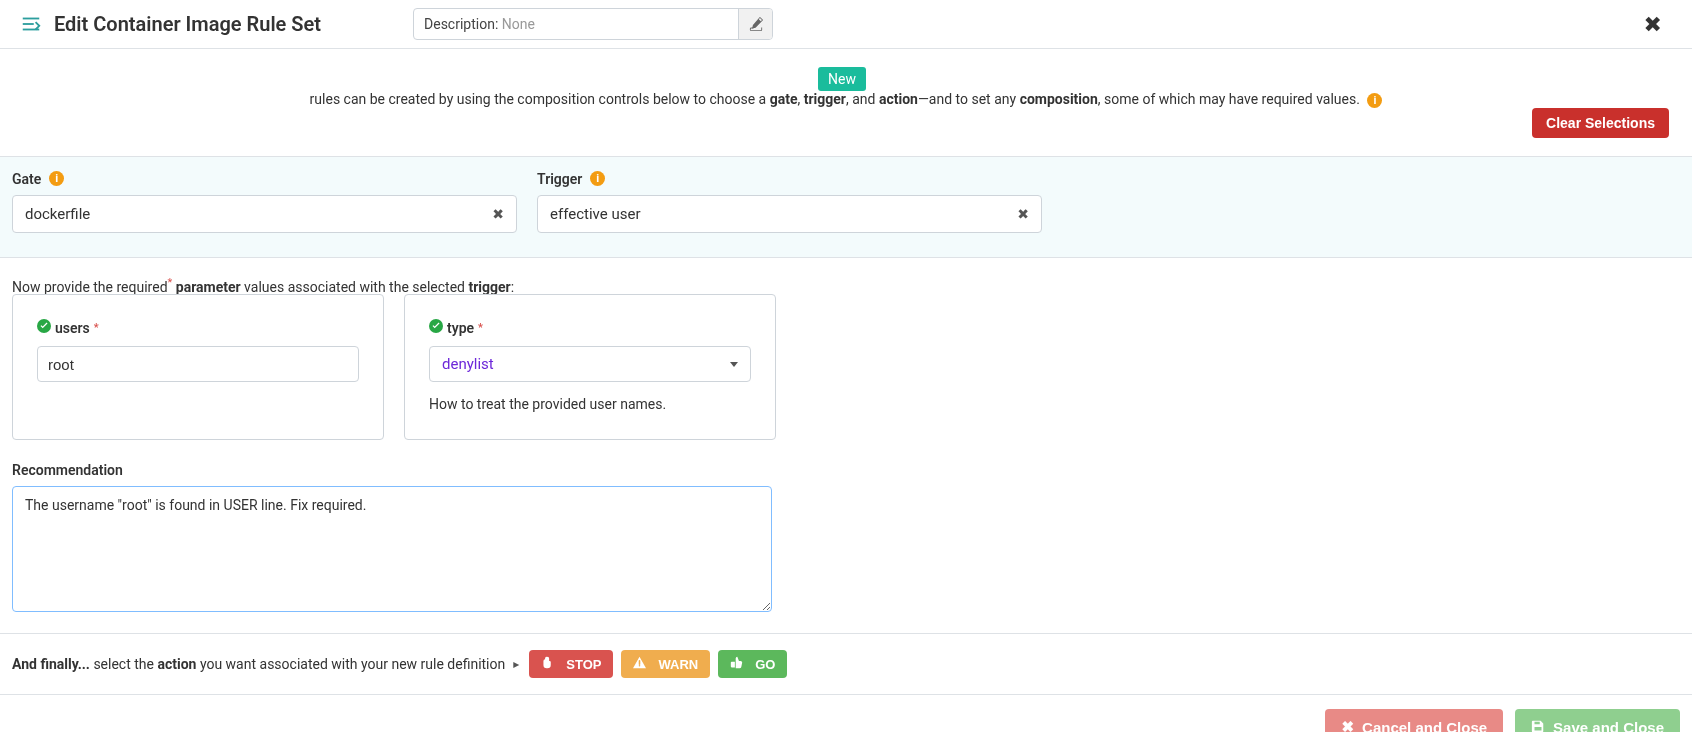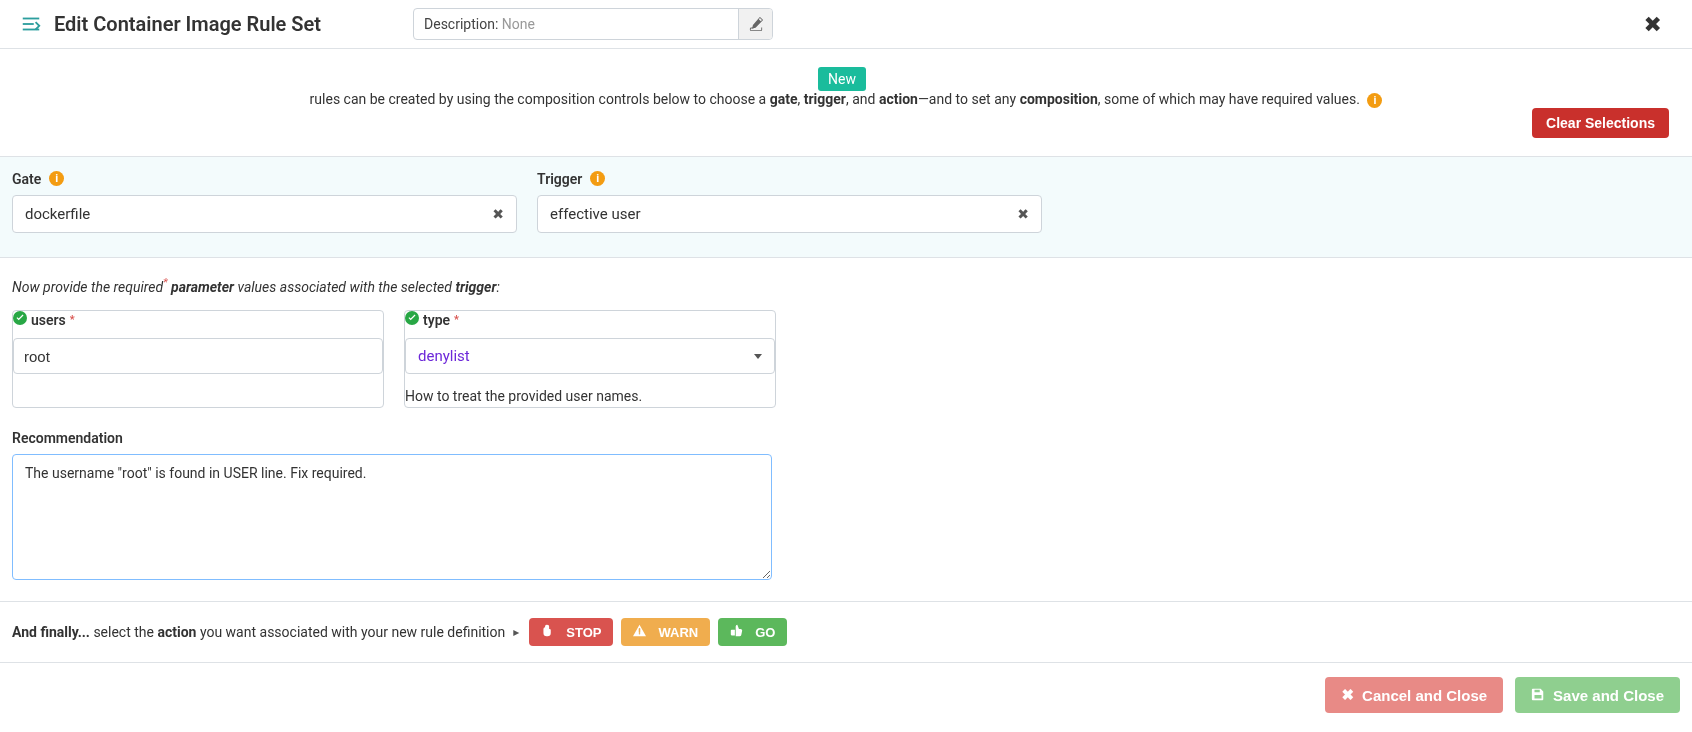--- a/index.html
+++ b/index.html
@@ -166,41 +166,39 @@
       cursor: pointer;
       font-size: 14px;
     }
     .param-section {
       padding: 18px 12px;
       border-bottom: 1px solid #dee2e6;
     }
     .param-prompt {
       font-size: 14px;
       color: #333;
-      margin-bottom: 16px;
-      font-style: italic;
     }
     .param-prompt b {
       font-weight: 700;
     }
     .req-asterisk {
       color: #d9534f;
       font-size: 11px;
       vertical-align: super;
     }
     .param-cards {
       display: flex;
       gap: 20px;
       margin-bottom: 18px;
     }
     .param-card {
       width: 372px;
       border: 1px solid #ced4da;
       border-radius: 4px;
-      padding: 0;
+      padding: 24px;
       background: #fff;
     }
     .param-card-header {
       display: flex;
       align-items: center;
       gap: 4px;
       margin-bottom: 10px;
       font-size: 14px;
       font-weight: 600;
       color: #333;

